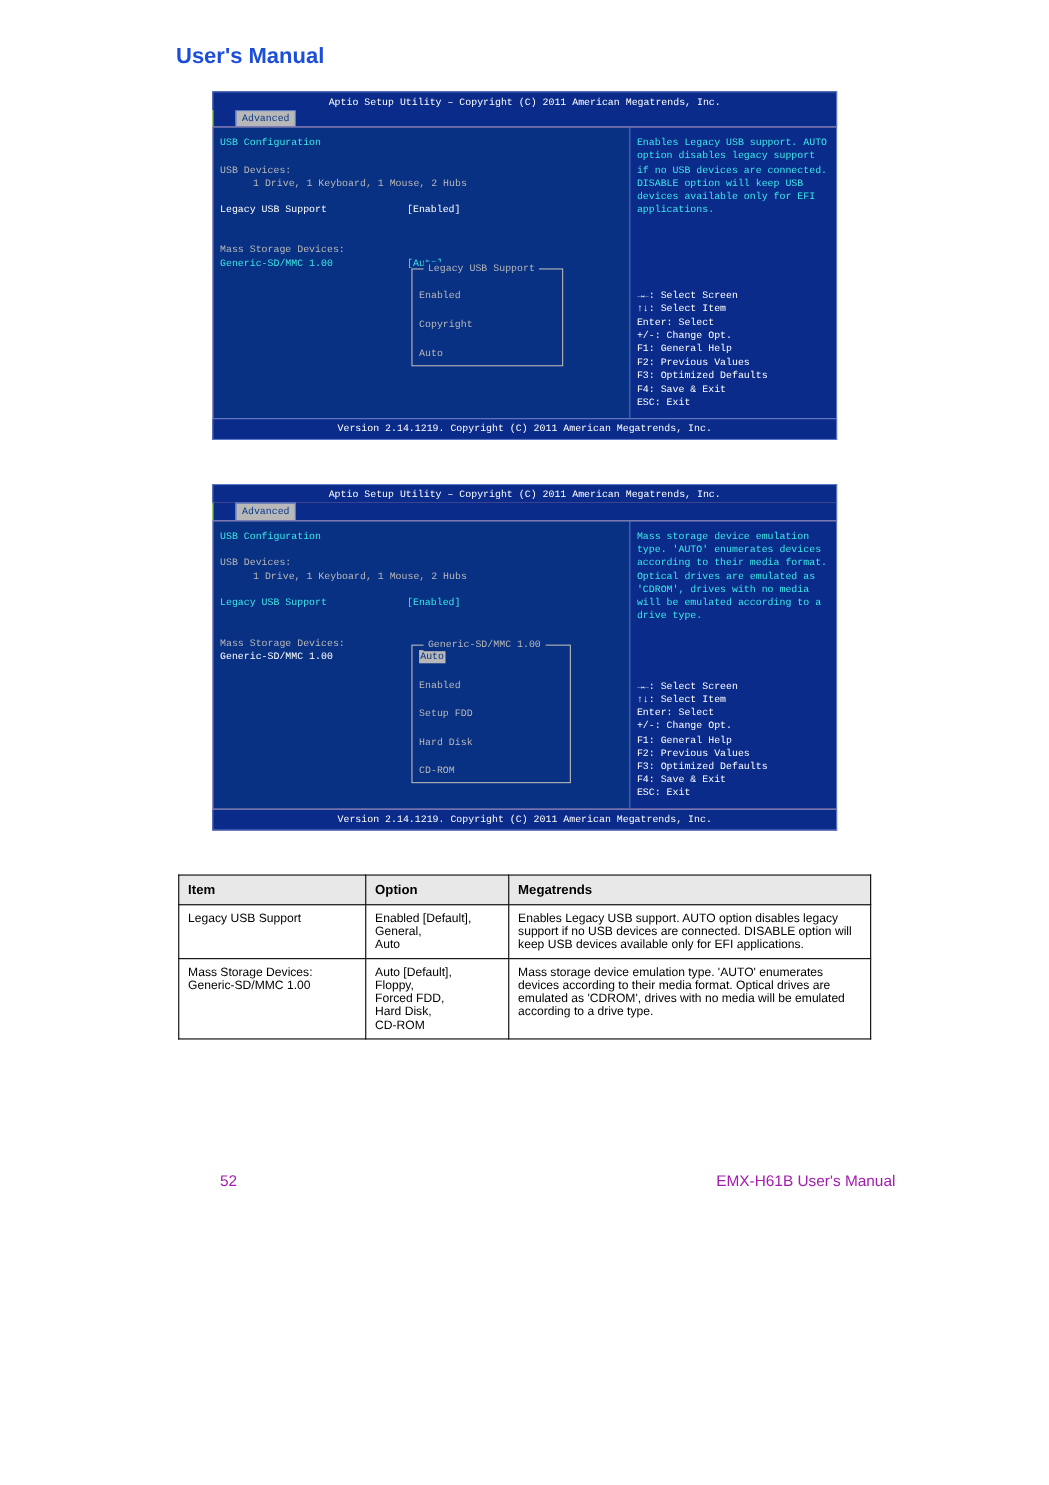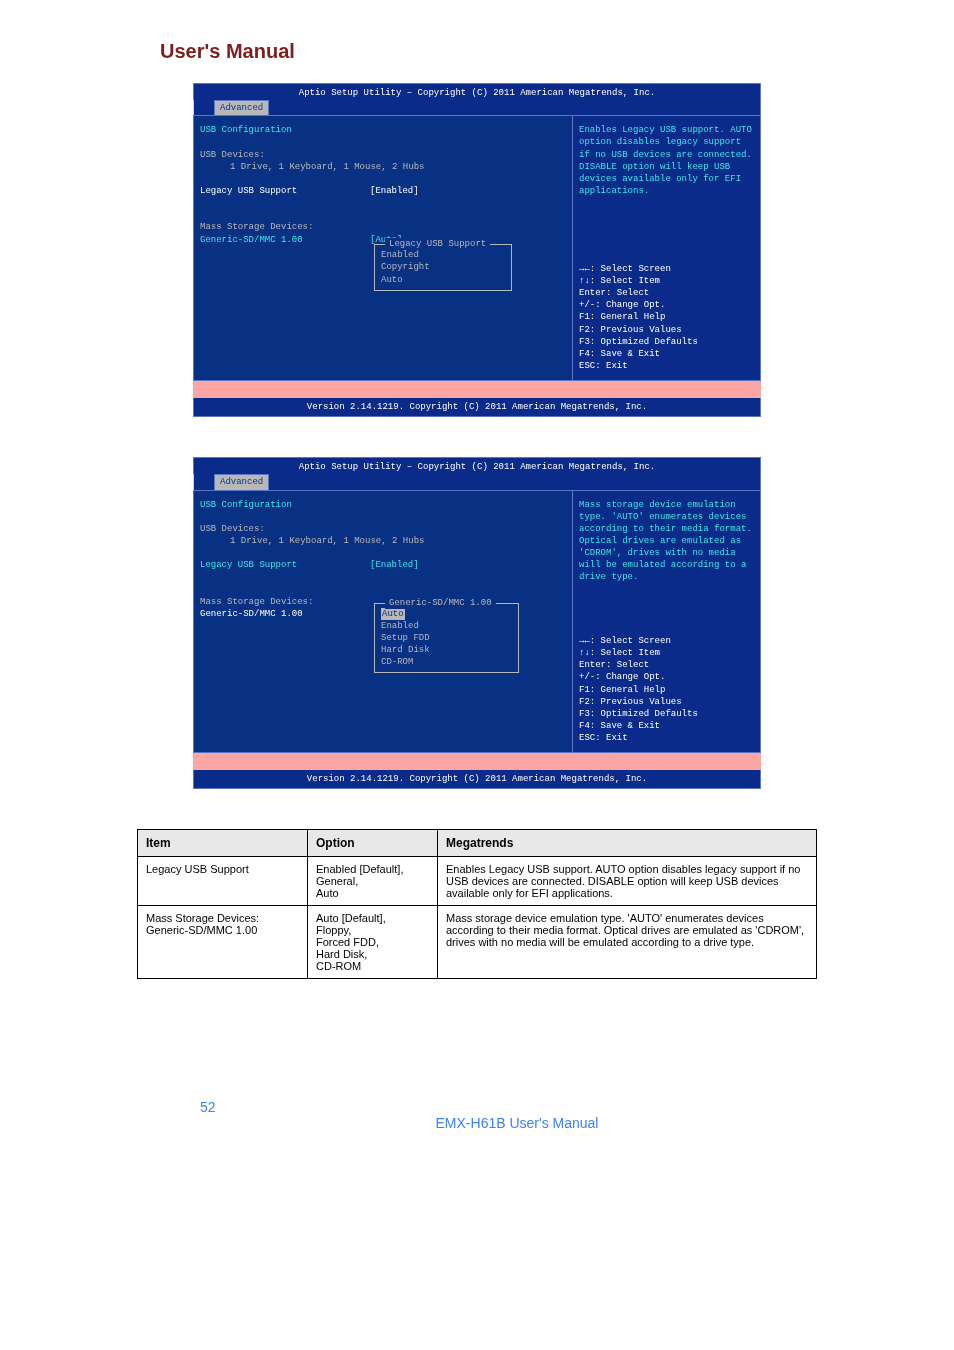--- a/index.html
+++ b/index.html
@@ -6,21 +6,21 @@
   body {
     background: #fff;
     font-family: Arial, sans-serif;
     width: 954px;
     margin: 0 auto;
     padding: 40px 40px 30px 40px;
   }
   .page-header {
     font-weight: bold;
     font-size: 20px;
-    color: #7f1d1d;
+    color: #1d4ed8;
     margin-bottom: 20px;
     padding-left: 120px;
   }
   .bios-wrap {
     display: flex;
     justify-content: center;
     margin-bottom: 40px;
   }
   .bios {
     width: 568px;
@@ -91,36 +91,35 @@
   }
   .popup-title {
     position: absolute;
     top: -7px;
     left: 10px;
     background: #083083;
     padding: 0 4px;
     color: #b8b8b8;
     font-size: 9px;
   }
-  .popup .opt { color: #b8b8b8; display:block; }
+  .popup .opt { color: #b8b8b8; display:block;margin-top:14px; }
   .popup .opt-sel { background:#b8b8b8; color:#083083; display:inline-block; padding:0 1px; }
   .bios-footer {
     background: #0a2b8a;
     text-align: center;
     color: #fff;
     padding: 3px 0;
     border-left: 1px solid #5a76c4;
     border-right: 1px solid #5a76c4;
     border-bottom: 1px solid #5a76c4;
     font-size: 9px;
-    margin-top: 17px;
   }
 
   table.desc {
-    width: 680px;
+    width: 630px;
     margin: 0 auto 60px auto;
     border-collapse: collapse;
     font-family: Arial, sans-serif;
     font-size: 11px;
   }
   table.desc th, table.desc td {
     border: 1px solid #000;
     padding: 6px 8px;
     vertical-align: top;
     text-align: left;
@@ -128,23 +127,22 @@
   table.desc th {
     background: #e8e8e8;
     font-weight: bold;
     font-size: 12px;
   }
   .page-footer-row {
     display: flex;
     justify-content: space-between;
     padding: 0 100px 0 160px;
     font-size: 14px;
-    color: #3b82f6;
+    color: #a21caf;
     margin-top: 120px;
-    flex-direction: column;
   }
 </style>
 </head>
 <body>
 
 <div class="page-header">User's Manual</div>
 
 <div class="bios-wrap">
   <div class="bios">
     <div class="bios-top">Aptio Setup Utility – Copyright (C) 2011 American Megatrends, Inc.</div>
@@ -275,14 +273,14 @@
 Forced FDD,
 Hard Disk,
 CD-ROM</td>
       <td>Mass storage device emulation type. 'AUTO' enumerates devices according to their media format. Optical drives are emulated as 'CDROM', drives with no media will be emulated according to a drive type.</td>
     </tr>
   </tbody>
 </table>
 
 <div class="page-footer-row">
   <span>52</span>
-  <span style="flex:1; text-align:center; padding-left:20px">EMX-H61B User's Manual</span>
+  <span style="flex:1; text-align:right; padding-left:20px">EMX-H61B User's Manual</span>
 </div>
 
 </body></html>

